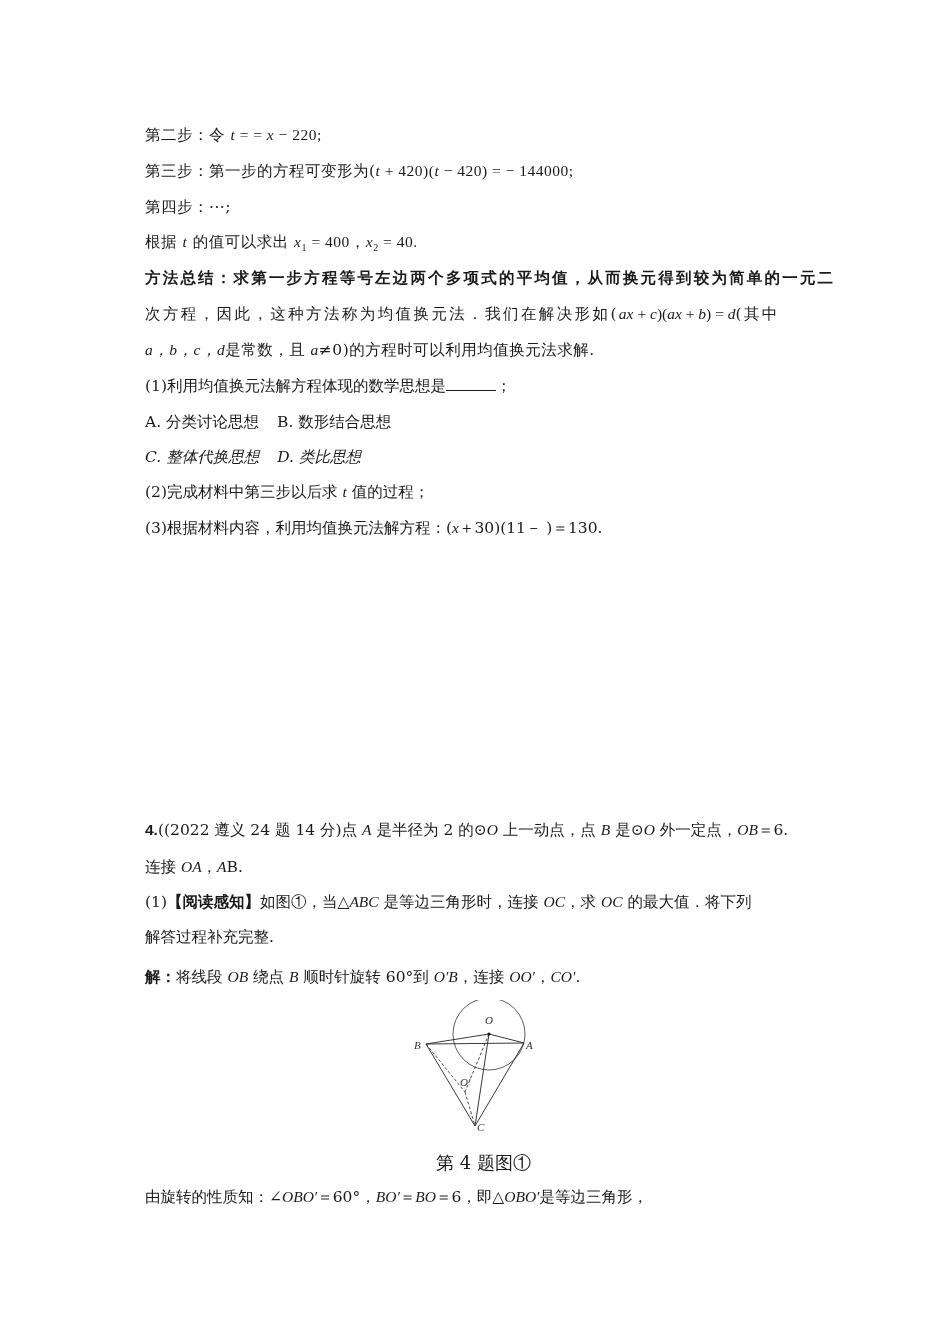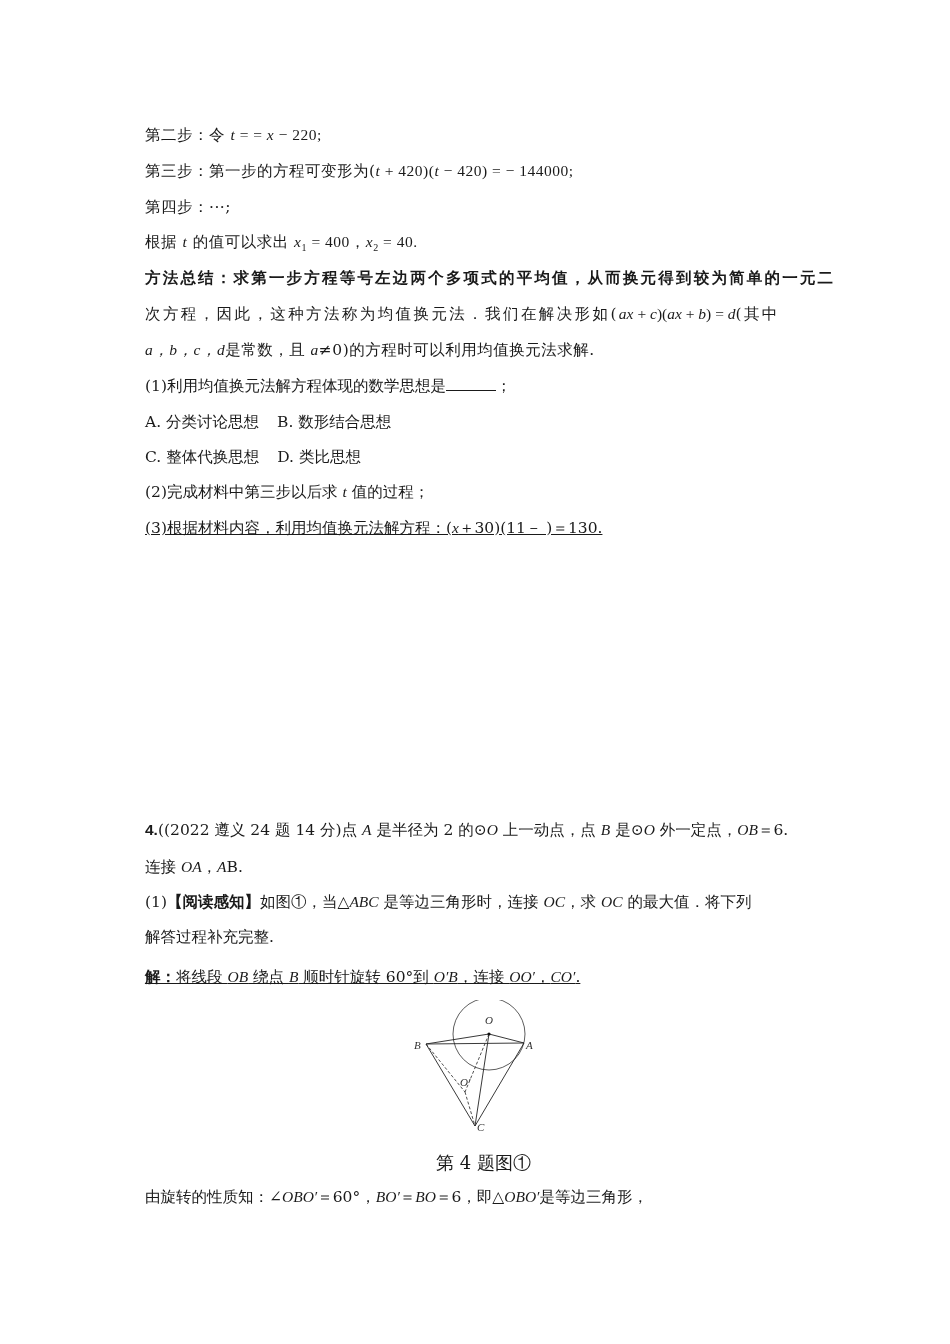--- a/index.html
+++ b/index.html
@@ -47,49 +47,49 @@
 </div>
 
 <div class="line" style="top:375px;">
   <span>(1)利用均值换元法解方程体现的数学思想是</span><span class="blank"></span><span>；</span>
 </div>
 
 <div class="line" style="top:411px;">
   <span>A. 分类讨论思想</span><span style="display:inline-block;width:18px"></span><span>B. 数形结合思想</span>
 </div>
 
-<div class="line" style="top:446px;">
+<div class="line" style="top:446px;font-style:italic;">
   <span>C. 整体代换思想</span><span style="display:inline-block;width:18px"></span><span>D. 类比思想</span>
 </div>
 
 <div class="line" style="top:481px;">
   <span>(2)完成材料中第三步以后求 </span><span class="it">t</span><span> 值的过程；</span>
 </div>
 
-<div class="line" style="top:517px;text-decoration:underline;">
+<div class="line" style="top:517px;">
   <span>(3)根据材料内容，利用均值换元法解方程：(</span><span class="it">x</span><span>＋30)(11－  )＝130.</span>
 </div>
 
 <div class="line" style="top:819px;">
   <span class="bold" style="font-family:'Liberation Sans',sans-serif">4.</span><span>(<span class="bold" style="font-weight:normal">(2022 遵义 24 题 14 分)</span></span><span>点 </span><span class="it">A</span><span> 是半径为 2 的⊙</span><span class="it">O</span><span> 上一动点，点 </span><span class="it">B</span><span> 是⊙</span><span class="it">O</span><span> 外一定点，</span><span class="it">OB</span><span>＝6.</span>
 </div>
 
 <div class="line" style="top:856px;text-align:right;">
   <span>连接 </span><span class="it">OA</span><span>，</span><span class="it">A</span><span>B.</span>
 </div>
 
 <div class="line" style="top:891px;">
   <span>(1)</span><span class="bold">【阅读感知】</span><span>如图①，当△</span><span class="it">ABC</span><span> 是等边三角形时，连接 </span><span class="it">OC</span><span>，求 </span><span class="it">OC</span><span> 的最大值．将下列</span>
 </div>
 
 <div class="line" style="top:926px;">
   <span>解答过程补充完整.</span>
 </div>
 
-<div class="line" style="top:966px;text-decoration:underline;">
+<div class="line" style="top:966px;">
   <span class="bold">解：</span><span>将线段 </span><span class="it">OB</span><span> 绕点 </span><span class="it">B</span><span> 顺时针旋转 60°到 </span><span class="it">O′B</span><span>，连接 </span><span class="it">OO′</span><span>，</span><span class="it">CO′</span><span>.</span>
 </div>
 
 <svg id="figure" viewBox="0 0 145 140">
   <circle cx="84" cy="34" r="36" fill="none" stroke="#333" stroke-width="0.8"></circle>
 
   <line x1="21" y1="44" x2="84" y2="34" stroke="#222" stroke-width="0.9"></line>
   <line x1="84" y1="34" x2="119" y2="43" stroke="#222" stroke-width="0.9"></line>
 
   <line x1="21" y1="44" x2="119" y2="43" stroke="#222" stroke-width="0.9"></line>

